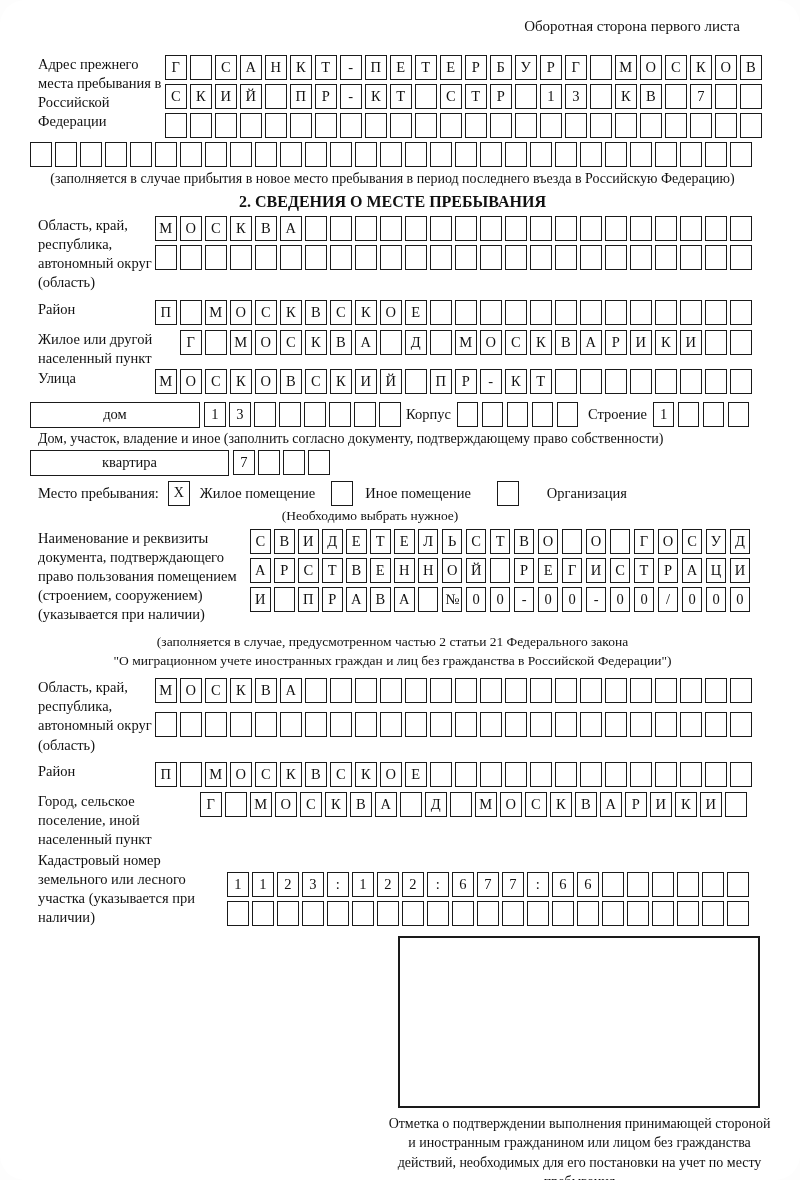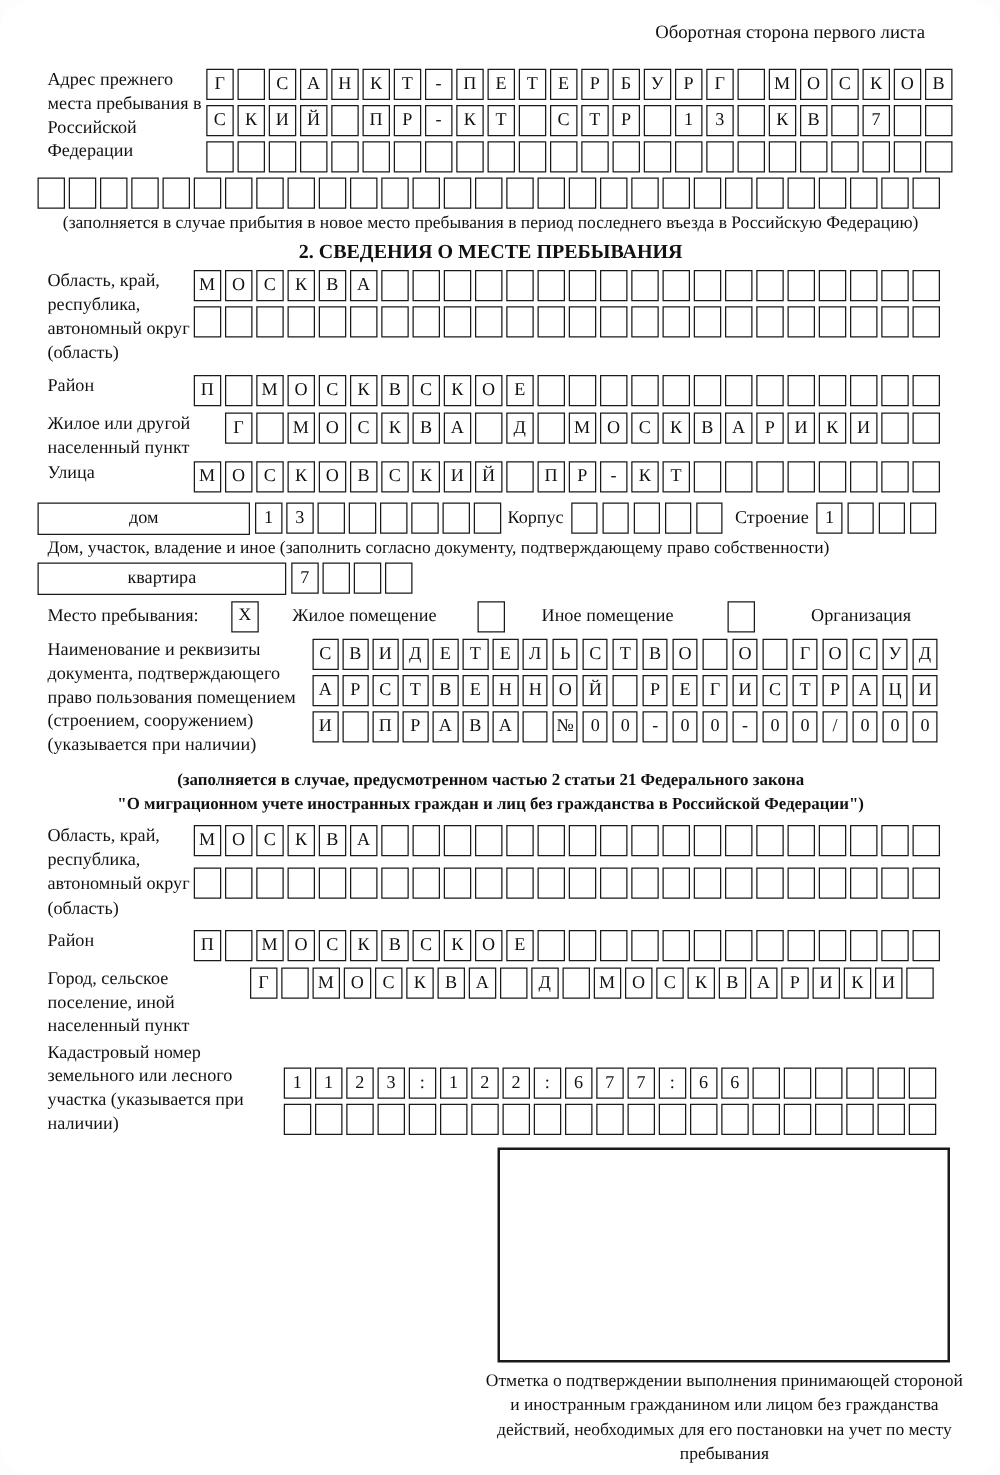--- a/index.html
+++ b/index.html
@@ -39,21 +39,21 @@
   .l-gorod  { width: 150px; }
   .l-ulitsa { width: 125px; }
   .l-doc    { width: 220px; }
   .l-gorod2 { width: 170px; }
   .l-kad    { width: 197px; }
 
   .note-c { text-align: center; font-size: 14px; white-space: nowrap; }
   .note-l { font-size: 14px; padding-left: 8px; }
   .h-sec  { text-align: center; font-weight: bold; font-size: 16px; }
   .h-fact { text-align: center; font-weight: bold; font-size: 15px; }
-  .law-note { text-align: center; font-size: 13.5px; line-height: 1.4; font-weight: bold; }
+  .law-note { text-align: center; font-size: 13.5px; line-height: 1.4; }
 
   .inline-row { display: flex; align-items: center; }
   .labelbox {
     flex: none; border: 1.6px solid #1a1a1a; height: 26px;
     text-align: center; font-size: 14.5px; line-height: 23px; background: #fff;
   }
   .lb-dom { width: 170px; margin-right: 4px; }
   .lb-kv  { width: 199px; margin-right: 4px; }
   .mini-label { font-size: 14.5px; flex: none; }
 
@@ -386,29 +386,30 @@
   <div class="inline-row" style="margin-top:3px;">
     <div class="labelbox lb-kv">квартира</div>
     <div class="cellrow" style="margin-bottom:0;">
         <div class="cell">7</div>
         <div class="cell"></div>
         <div class="cell"></div>
         <div class="cell"></div>
       </div>
   </div>
 
-  <div class="stay-row" style="margin-top:5px;gap:17px;">
+  <div class="stay-row" style="margin-top:5px;">
     <span style="padding-left:8px;">Место пребывания:</span>
     <div class="chk" style="margin-left:9px;">X</div>
     <span style="margin-left:10px;">Жилое помещение</span>
     <div class="chk" style="margin-left:16px;"></div>
     <span style="margin-left:12px;">Иное помещение</span>
     <div class="chk" style="margin-left:26px;"></div>
     <span style="margin-left:28px;">Организация</span>
   </div>
+  <div class="note-c" style="width:450px; margin-left:115px; font-size:13.5px; margin-top:2px;">(Необходимо выбрать нужное)</div>
 
   <div class="field" style="margin-top:5px;">
     <div class="label l-doc">Наименование и реквизиты документа, подтверждающего право пользования помещением (строением, сооружением) (указывается при наличии)</div>
     <div class="cellrows narrow">
       <div class="cellrow">
           <div class="cell">С</div>
           <div class="cell">В</div>
           <div class="cell">И</div>
           <div class="cell">Д</div>
           <div class="cell">Е</div>

